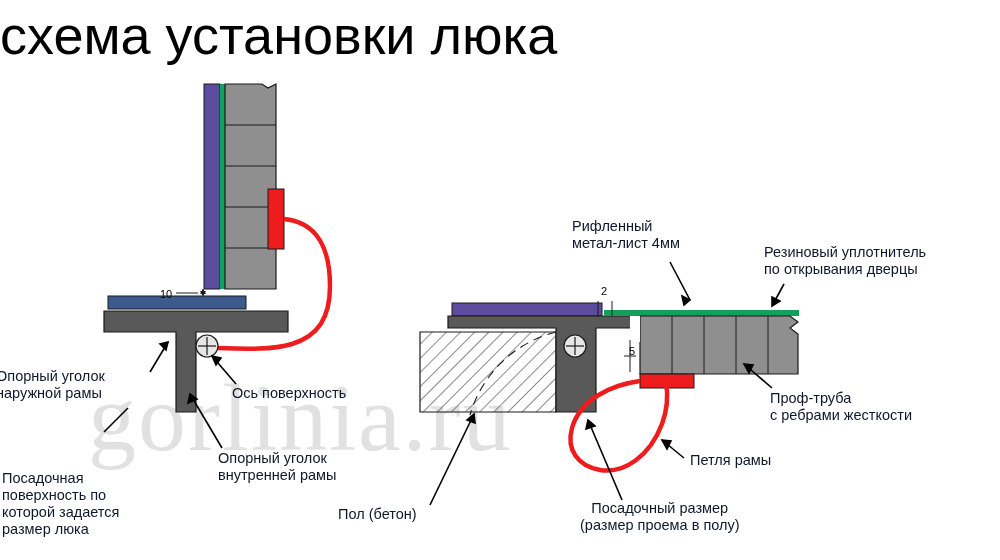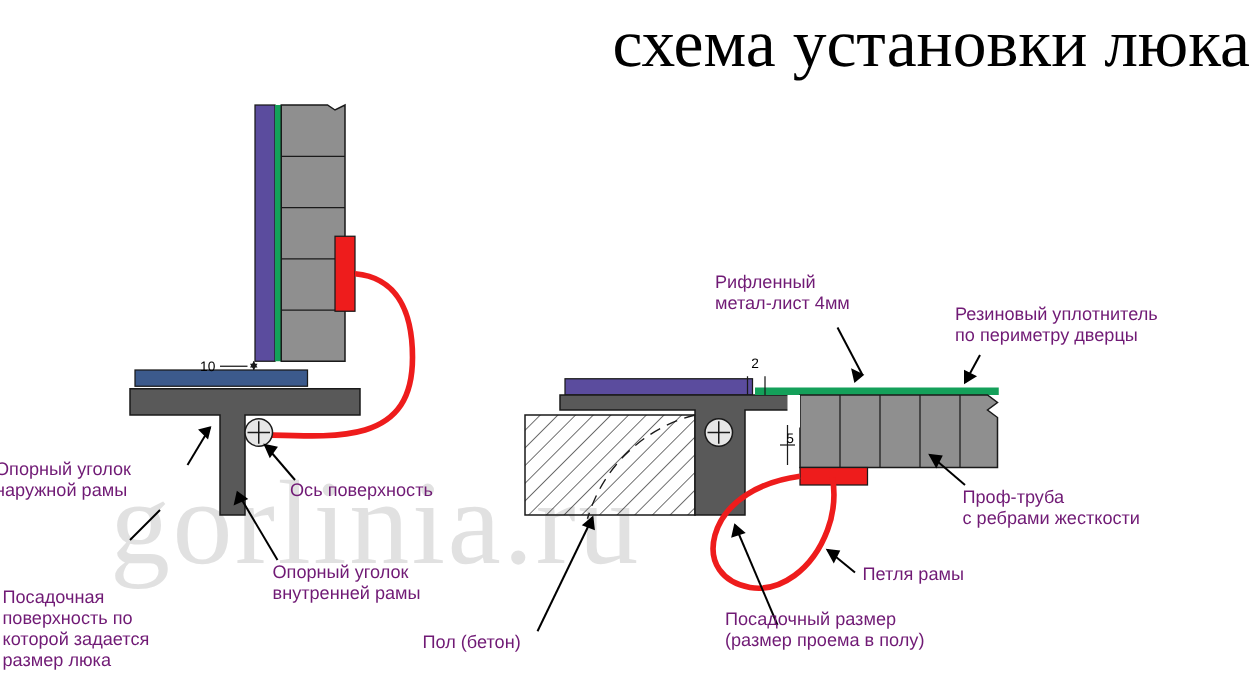--- a/index.html
+++ b/index.html
@@ -17,45 +17,45 @@
     position: relative;
     width: 1000px;
     height: 560px;
     background: #ffffff;
   }
   .title {
     position: absolute;
     left: 0;
     top: 4px;
     width: 1000px;
-    text-align: right;
+    text-align: left;
     font-size: 54px;
     line-height: 62px;
     color: #000000;
-    font-family: Liberation Serif, serif;
+    font-family: Liberation Sans, sans-serif;
     letter-spacing: 0px;
     white-space: nowrap;
   }
   .watermark {
     position: absolute;
     left: 88px;
     top: 368px;
     font-size: 96px;
     line-height: 100px;
     color: rgba(120,120,120,0.22);
     font-family: "Liberation Serif", serif;
     letter-spacing: 2px;
     user-select: none;
     pointer-events: none;
   }
   .lbl {
     position: absolute;
     font-size: 14.5px;
     line-height: 17px;
-    color: #701a75;
+    color: #0f172a;
     white-space: pre-line;
     font-family: "Liberation Sans", sans-serif;
   }
   .dim {
     position: absolute;
     font-size: 11px;
     line-height: 12px;
     color: #000000;
     font-family: "Liberation Sans", sans-serif;
   }
@@ -195,30 +195,30 @@
     </g>
   </svg>
 
   <div class="dim" style="left:160px; top:288px;">10</div>
   <div class="dim" style="left:601px; top:285px;">2</div>
   <div class="dim" style="left:629px; top:345px;">5</div>
 
   <div class="lbl" style="left:572px; top:218px;">Рифленный
 метал-лист 4мм</div>
   <div class="lbl" style="left:764px; top:244px;">Резиновый уплотнитель
-по периметру дверцы</div>
+по открывания дверцы</div>
   <div class="lbl" style="left:-4px; top:368px;">Опорный уголок
 наружной рамы</div>
   <div class="lbl" style="left:232px; top:385px;">Ось поверхность</div>
   <div class="lbl" style="left:2px; top:426px;margin-top:44px;">Посадочная
 поверхность по
 которой задается
 размер люка</div>
   <div class="lbl" style="left:218px; top:450px;">Опорный уголок
 внутренней рамы</div>
   <div class="lbl" style="left:338px; top:506px;">Пол (бетон)</div>
-  <div class="lbl" style="left:580px; top:488px;">Посадочный размер
+  <div class="lbl" style="left:580px; top:500px;text-align:center;">Посадочный размер
 (размер проема в полу)</div>
   <div class="lbl" style="left:690px; top:452px;">Петля рамы</div>
   <div class="lbl" style="left:770px; top:390px;">Проф-труба
 с ребрами жесткости</div>
 
 </div>
 
 </body></html>

